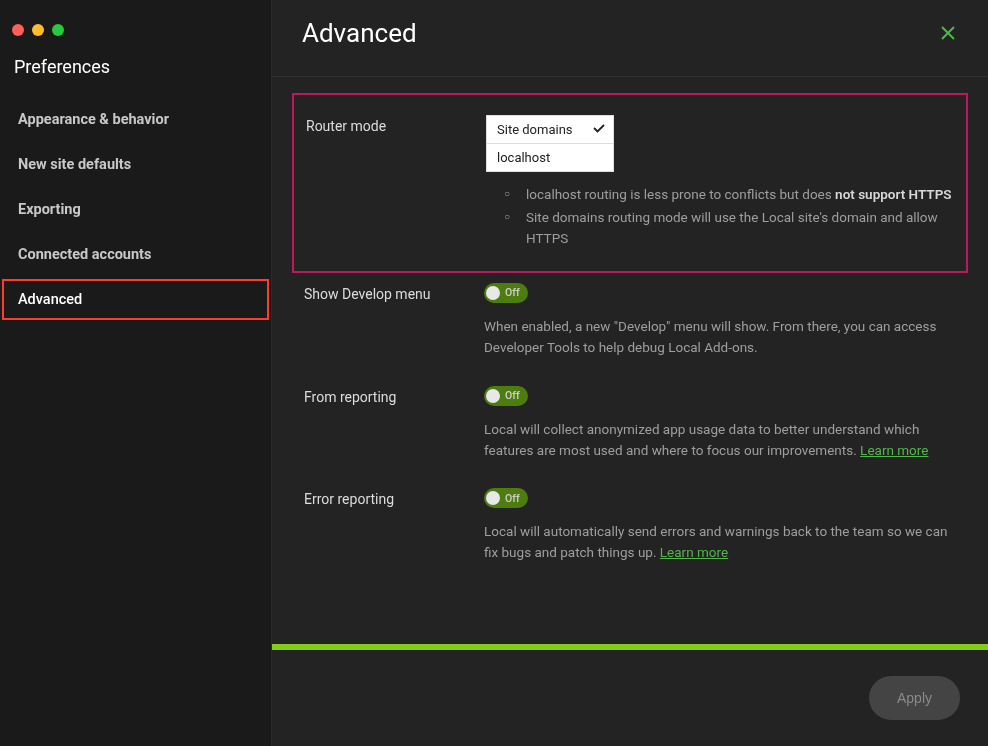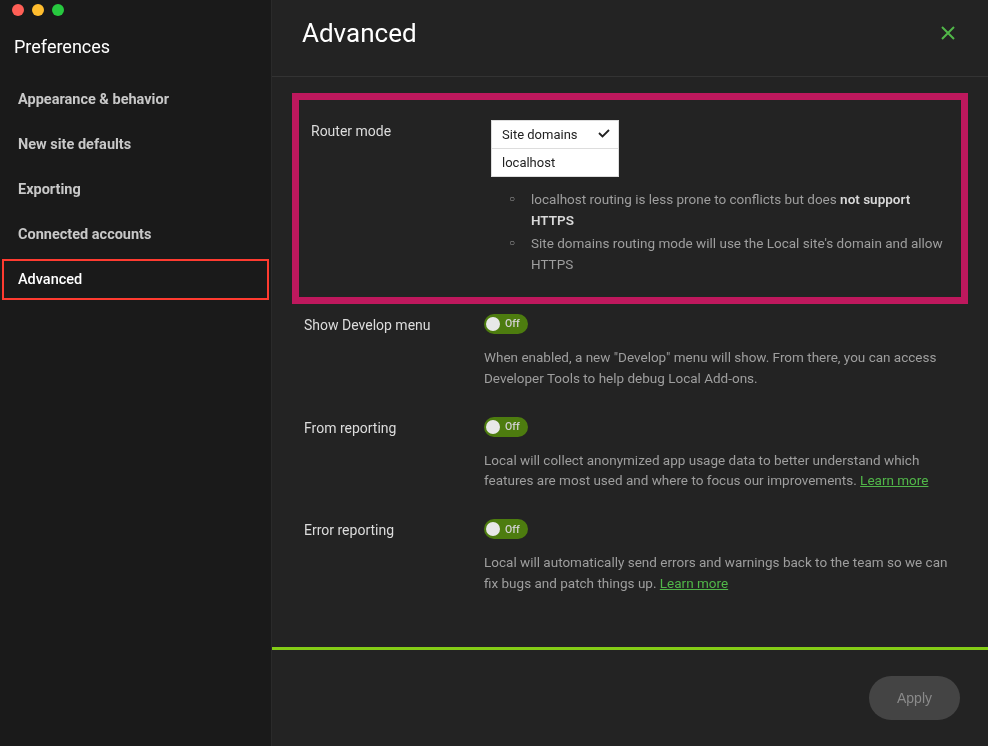--- a/index.html
+++ b/index.html
@@ -9,21 +9,21 @@
       color: #e0e0e0;
       width: 988px;
       height: 746px;
       overflow: hidden;
       display: flex;
     }
     .sidebar {
       width: 272px;
       background: #1a1a1a;
       border-right: 1px solid #2a2a2a;
-      padding-top: 0;
+      padding-top: 20px;
     }
     .traffic-lights {
       display: flex;
       gap: 8px;
       padding: 4px 12px 12px 12px;
     }
     .traffic-light {
       width: 12px;
       height: 12px;
       border-radius: 50%;
@@ -78,21 +78,21 @@
       display: flex;
       align-items: center;
       justify-content: center;
     }
     .content {
       flex: 1;
       padding: 16px 20px 0 20px;
       overflow-y: auto;
     }
     .highlight-box {
-      border: 7px solid #be185d;
+      border: 2px solid #be185d;
       padding: 20px 12px 20px 12px;
       margin-bottom: 10px;
     }
     .setting-row {
       display: flex;
       margin-bottom: 28px;
       align-items: flex-start;
     }
     .setting-label {
       width: 180px;
@@ -190,21 +190,21 @@
       font-size: 13.5px;
       line-height: 1.55;
       margin-top: 12px;
     }
     .learn-link {
       color: #51b749;
       text-decoration: underline;
       cursor: pointer;
     }
     .footer {
-      border-top: 3px solid #84cc16;
+      border-top: 6px solid #84cc16;
       padding: 26px 28px;
       display: flex;
       justify-content: flex-end;
     }
     .apply-btn {
       background: #444444;
       color: #8a8a8a;
       border: none;
       border-radius: 22px;
       padding: 14px 28px;

